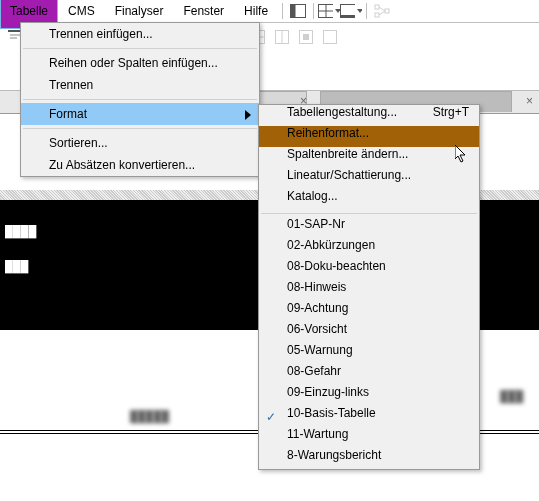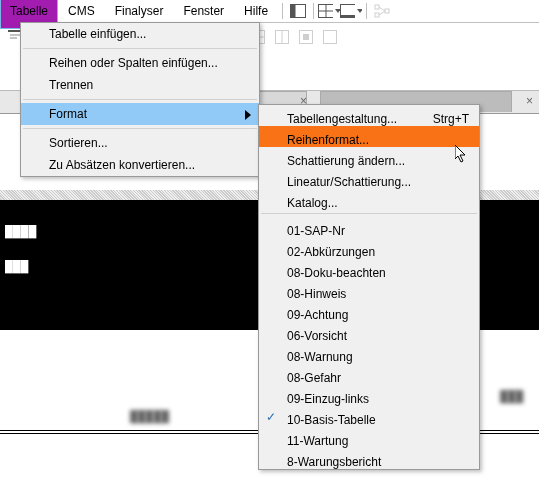--- a/index.html
+++ b/index.html
@@ -16,22 +16,22 @@
 .bg .tab{position:absolute;top:0;height:20px;background:#d8d8d8;border:1px solid #aaa;border-bottom:none}
 .bg .darkpanel{position:absolute;left:0;right:0;top:150px;height:130px;background:#000}
 .bg .graybar{position:absolute;left:0;right:0;top:140px;height:12px;background:repeating-linear-gradient(45deg,#ccc,#ccc 1px,#eee 1px,#eee 2px)}
 .bg .hrule{position:absolute;left:0;right:0;height:1px;background:#000}
 .menu1{position:absolute;left:20px;top:22px;width:238px;background:#f0f0f0;border:1px solid #999;box-shadow:2px 2px 4px rgba(0,0,0,0.25)}
 .menu1 .row{display:flex;align-items:center;height:22px;padding:0 30px 0 28px;position:relative;cursor:default}
 .menu1 .row.hl{background:#91c9f7}
 .menu1 .msep{height:1px;background:#d0d0d0;margin:3px 2px}
 .menu1 .arrow{position:absolute;right:8px;top:6px}
 .menu2{position:absolute;left:258px;top:104px;width:220px;background:#f0f0f0;border:1px solid #999;box-shadow:2px 2px 4px rgba(0,0,0,0.25)}
-.menu2 .row{display:flex;align-items:flex-end;height:21px;padding:0 8px 0 28px;position:relative;cursor:default}
-.menu2 .row.hl{background:#f97316}
+.menu2 .row{display:flex;align-items:flex-start;height:21px;padding:0 8px 0 28px;position:relative;cursor:default}
+.menu2 .row.hl{background:#a16207}
 .menu2 .msep{height:1px;background:#d0d0d0;margin:3px 2px}
 .menu2 .short{position:absolute;right:10px}
 .menu2 .check{position:absolute;left:7px;top:4px;color:#2a6fb5}
 .cursor{position:absolute;left:455px;top:145px;pointer-events:none}
 .blurtxt{color:transparent;text-shadow:0 0 4px rgba(0,0,0,0.6)}
 .bg .blur1{position:absolute;left:130px;top:360px;font-size:11px}
 .bg .blur2{position:absolute;left:500px;top:340px;font-size:11px}
 .bg .whitetxt{position:absolute;color:#fff;font-size:11px}
 </style>
 </head>
@@ -178,21 +178,21 @@
   <div class="whitetxt blurtxt" style="left:5px;top:175px">████</div>
   <div class="whitetxt blurtxt" style="left:5px;top:210px">███</div>
   <div class="hrule" style="top:380px"></div>
   <div class="hrule" style="top:383px"></div>
   <div class="blurtxt blur1">█████</div>
   <div class="blurtxt blur2">███</div>
 </div>
 
 <div class="menu1">
   <div class="row">
-      <span>Tabelle einfügen...</span>
+      <span>Trennen einfügen...</span>
     </div>
   <div class="msep"></div>
   <div class="row">
       <span>Reihen oder Spalten einfügen...</span>
     </div>
   <div class="row">
       <span>Trennen</span>
     </div>
   <div class="msep"></div>
   <div class="row hl">
@@ -212,21 +212,21 @@
 
 <div class="menu2">
   <div class="row">
       <span>Tabellengestaltung...</span>
       <span class="short">Strg+T</span>
     </div>
   <div class="row hl">
       <span>Reihenformat...</span>
     </div>
   <div class="row">
-      <span>Schattierung ändern...</span>
+      <span>Spaltenbreite ändern...</span>
     </div>
   <div class="row">
       <span>Lineatur/Schattierung...</span>
     </div>
   <div class="row">
       <span>Katalog...</span>
     </div>
   <div class="msep"></div>
   <div class="row">
       <span>01-SAP-Nr</span>
@@ -240,21 +240,21 @@
   <div class="row">
       <span>08-Hinweis</span>
     </div>
   <div class="row">
       <span>09-Achtung</span>
     </div>
   <div class="row">
       <span>06-Vorsicht</span>
     </div>
   <div class="row">
-      <span>08-Warnung</span>
+      <span>05-Warnung</span>
     </div>
   <div class="row">
       <span>08-Gefahr</span>
     </div>
   <div class="row">
       <span>09-Einzug-links</span>
     </div>
   <div class="row">
       <span class="check">✓</span>
       <span>10-Basis-Tabelle</span>

